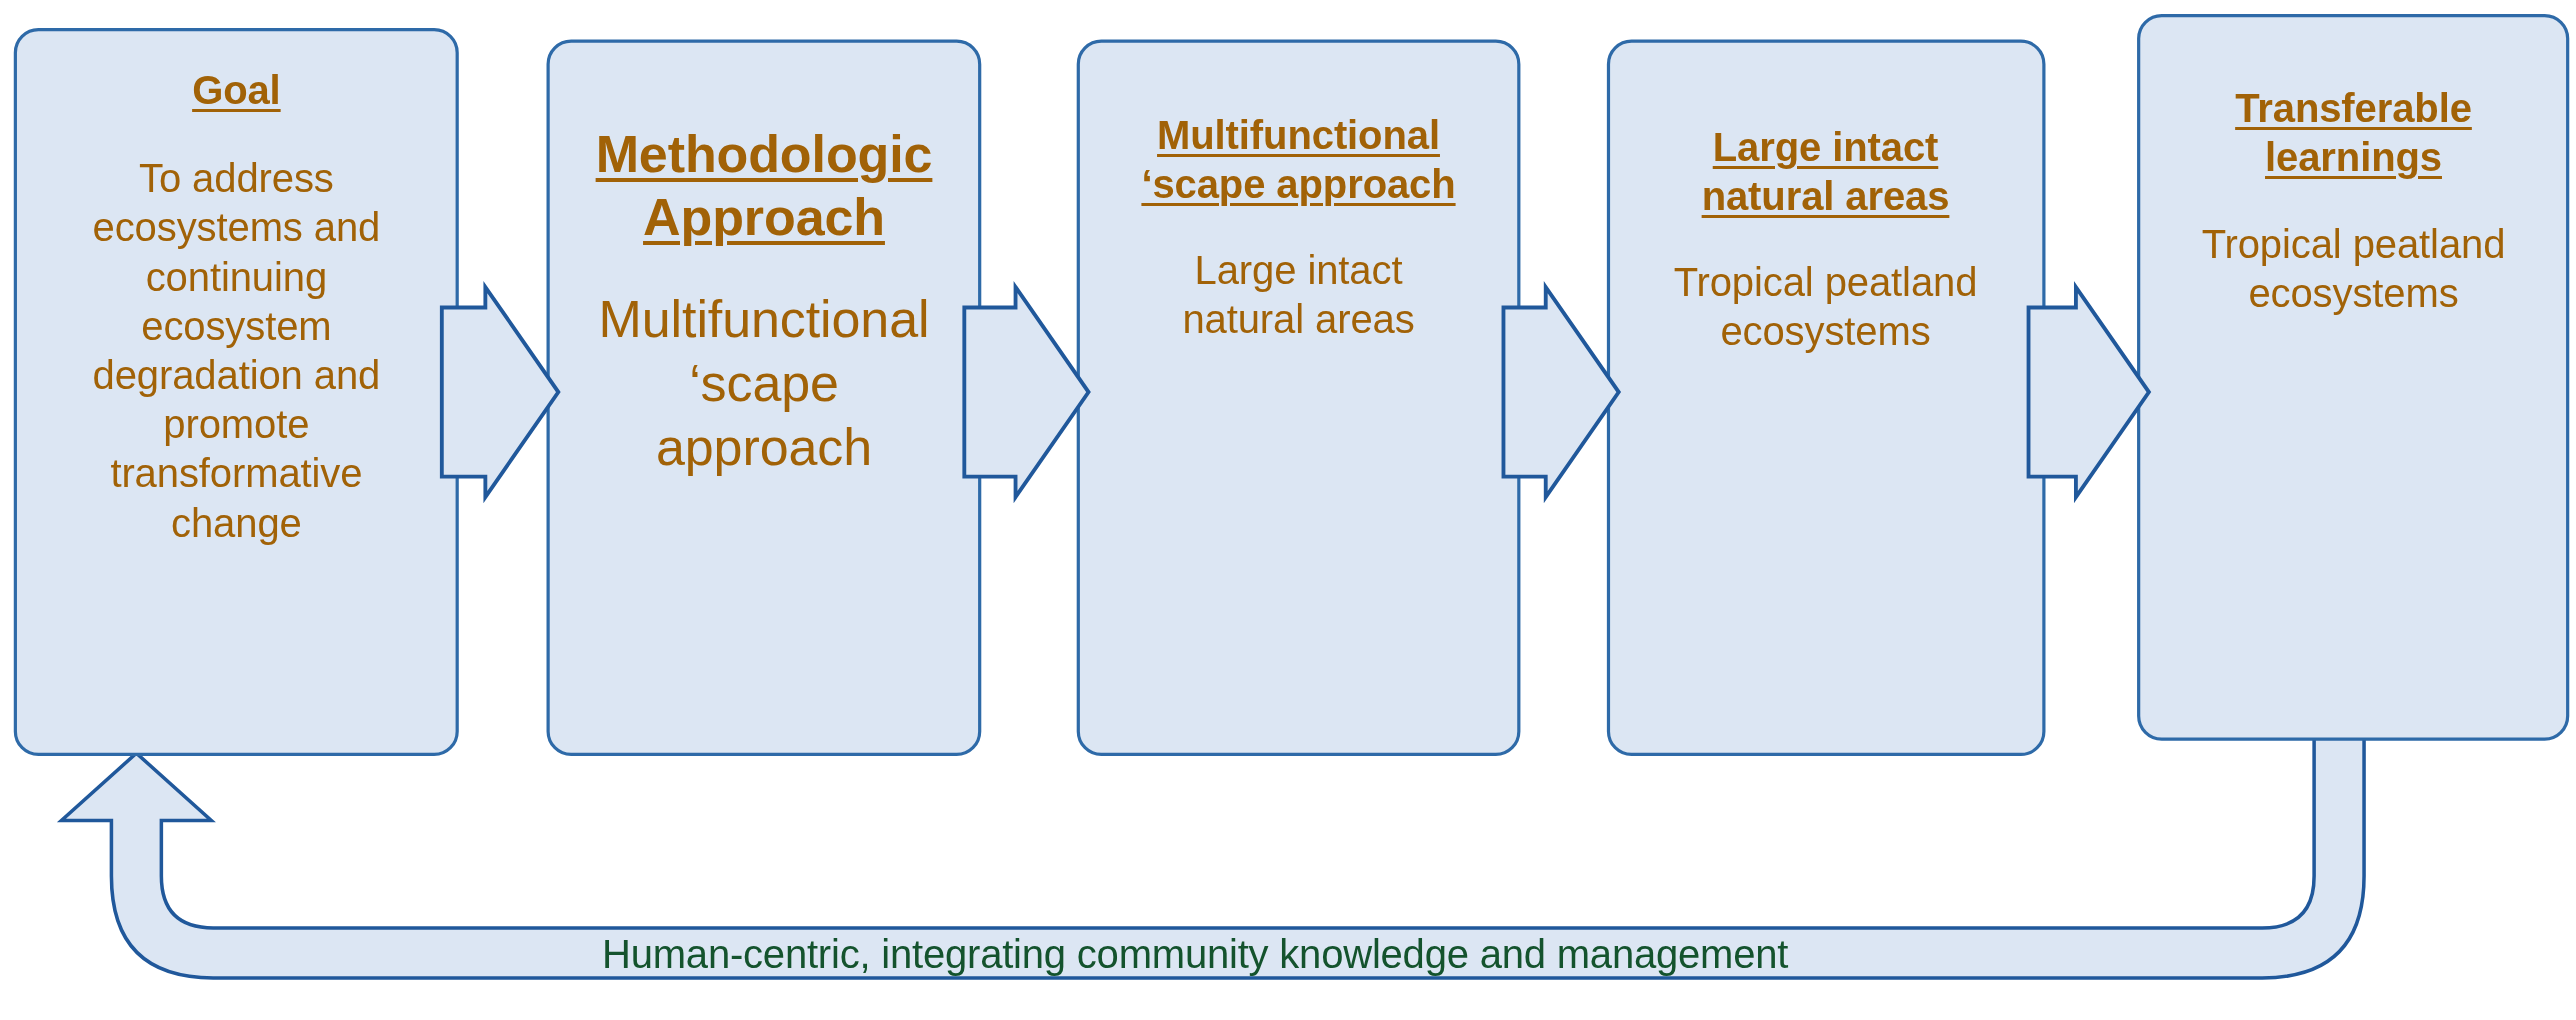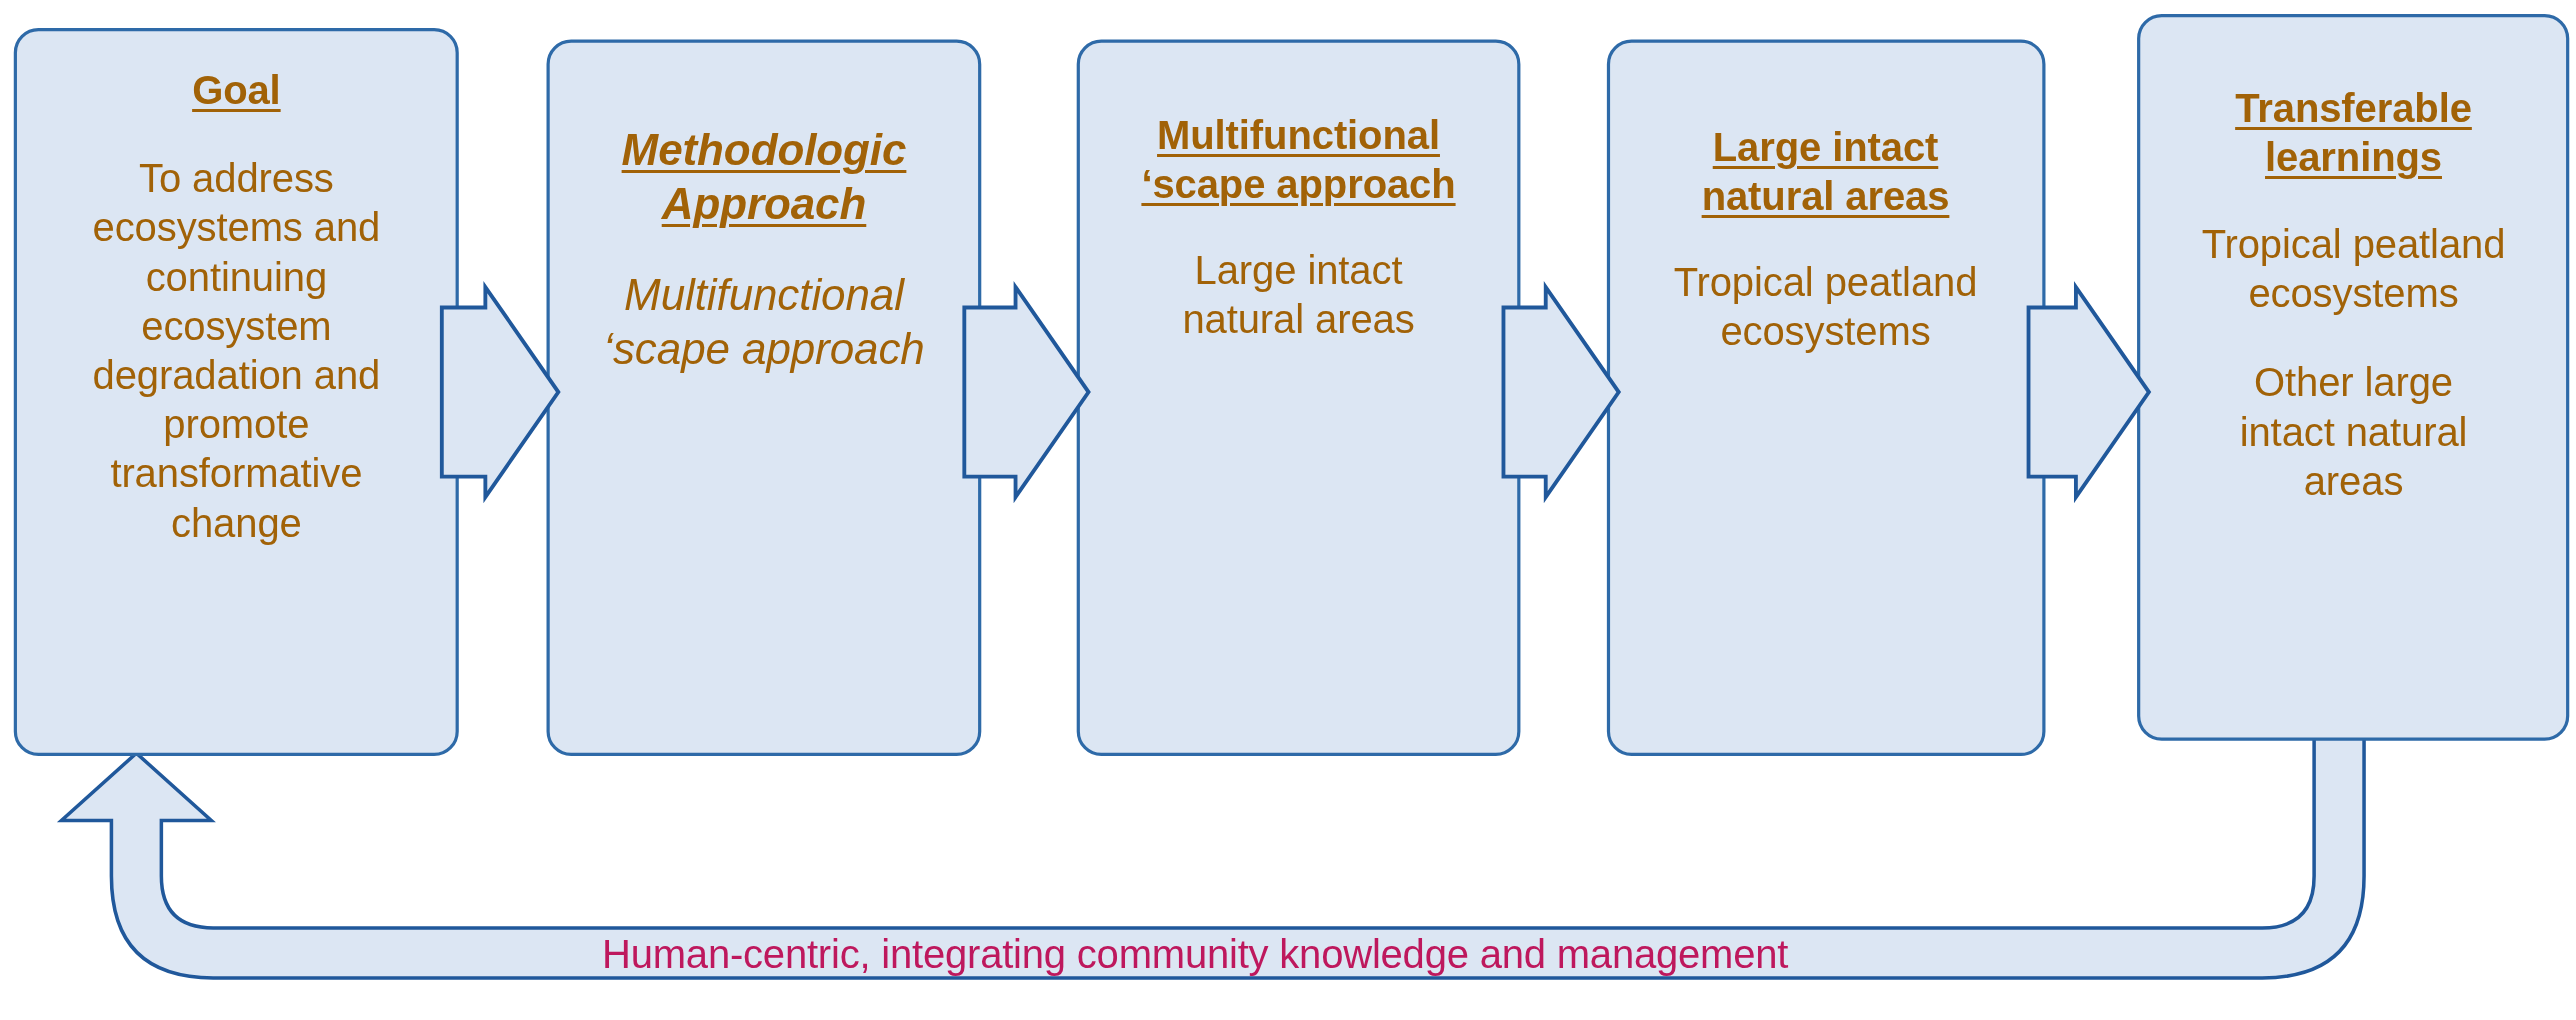--- a/index.html
+++ b/index.html
@@ -43,21 +43,21 @@
     letter-spacing: -0.1px;
   }
   .box-body {
     font-weight: normal;
     line-height: 1.23;
     letter-spacing: -0.1px;
   }
   .loop-label {
     position: absolute;
     z-index: 4;
-    color: #be185d;
+    color: #14532d;
     font-weight: normal;
     white-space: nowrap;
     letter-spacing: -0.2px;
   }
 </style>
 </head>
 <body>
 
 <div id="canvas">
 
@@ -173,37 +173,36 @@
            L 3168 744
            Z" fill="#dce6f3" stroke="#20589b" stroke-width="6" stroke-linejoin="miter"></path>
     </g>
   </svg>
 
   <div class="box" style="left:15.4px; top:29.5px; width:442px; height:725px; padding:36px 55px 0 55px; font-size:40px;">
     <div class="box-title" style="margin-bottom:40px;">Goal</div>
     <div class="box-body">To address ecosystems and continuing ecosystem degradation and promote transformative change</div>
   </div>
 
-  <div class="box" style="left:548px; top:41px; width:432px; height:713px; padding:82px 44px 0 44px; font-size:44px;font-style:italic;">
+  <div class="box" style="left:548px; top:41px; width:432px; height:713px; padding:82px 44px 0 44px; font-size:52px;">
     <div class="box-title" style="margin-bottom:38px;">Methodologic Approach</div>
     <div class="box-body">Multifunctional ‘scape approach</div>
   </div>
 
   <div class="box" style="left:1078px; top:41px; width:441px; height:713px; padding:70px 29.5px 0 29.5px; font-size:40px;">
     <div class="box-title" style="margin-bottom:37px;">Multifunctional ‘scape approach</div>
     <div class="box-body" style="max-width:269px;">Large intact natural areas</div>
   </div>
 
   <div class="box" style="left:1608px; top:41px; width:435px; height:713px; padding:82px 61px 0 61px; font-size:40px;">
     <div class="box-title" style="margin-bottom:37px;">Large intact natural areas</div>
     <div class="box-body" style="max-width:333px;">Tropical peatland ecosystems</div>
   </div>
 
   <div class="box" style="left:2139px; top:15.4px; width:429px; height:724px; padding:41px 35px 0 35px; font-size:40px;">
     <div class="box-title" style="margin-bottom:38px; max-width:269px;margin-top:28px;">Transferable learnings</div>
     <div class="box-body" style="margin-bottom:40px;">Tropical peatland ecosystems</div>
-    <div class="box-body" style="max-width:282px;">Other large intact natural areas</div>
   </div>
 
   <div class="loop-label" style="left:602px; top:932px; font-size:40px;">Human-centric, integrating community knowledge and management</div>
 
 </div>
 
 
 </body></html>

